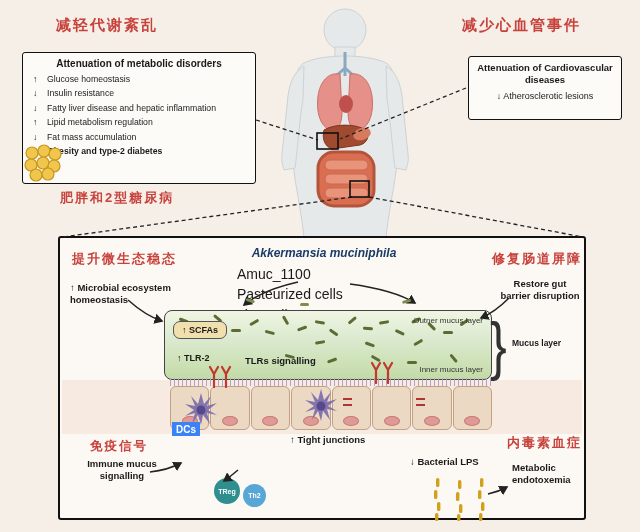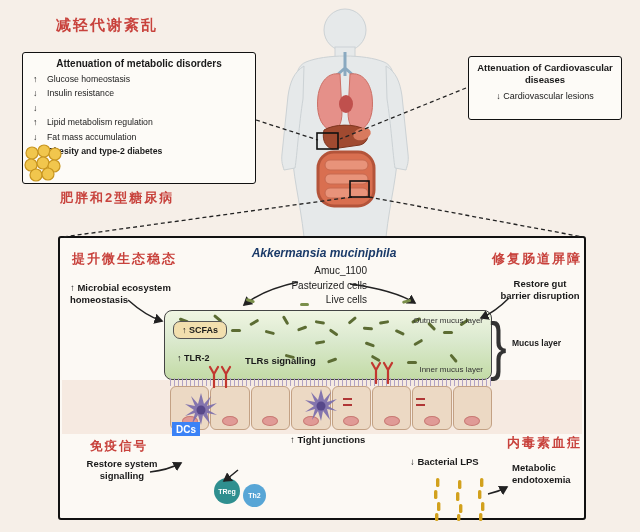--- a/index.html
+++ b/index.html
@@ -65,20 +65,21 @@
     <div class="mi">
         <span class="arr">↑</span>
         <span>Glucose homeostasis</span>
       </div>
     <div class="mi">
         <span class="arr">↓</span>
         <span>Insulin resistance</span>
       </div>
     <div class="mi">
         <span class="arr">↓</span>
+        <span>Fatty liver disease and hepatic inflammation</span>
       </div>
     <div class="mi">
         <span class="arr">↑</span>
         <span>Lipid metabolism regulation</span>
       </div>
     <div class="mi">
         <span class="arr">↓</span>
         <span>Fat mass accumulation</span>
       </div>
     <div class="mi bold">
@@ -95,39 +96,40 @@
       <circle cx="9" cy="21" r="6"></circle>
         <circle cx="21" cy="19" r="6"></circle>
         <circle cx="32" cy="22" r="6"></circle>
       <circle cx="14" cy="31" r="6"></circle>
         <circle cx="26" cy="30" r="6"></circle>
     </g>
   </svg>
 
   <div class="abs zh" style="left:60px;top:189px;font-size:13px;z-index:3">肥胖和2型糖尿病</div>
 
+  <div class="abs zh" style="left:462px;top:16px;font-size:15px;z-index:3">减少心血管事件</div>
 
   <div class="panel-box" style="left:468px;top:56px;width:154px;height:64px;z-index:3">
     <div class="box-title" style="font-size:9.5px;line-height:1.25">Attenuation of Cardiovascular diseases</div>
     <div style="text-align:center;font-size:9px;margin-top:2px">
       <span class="arr" style="font-weight:700">↓</span>
-      <span>Cardiovascular lesions</span>
+      <span>Atherosclerotic lesions</span>
     </div>
   </div>
 
   <div class="panel-box" style="left:58px;top:236px;width:528px;height:284px;background:#fcf9f4;border-width:2px;z-index:2">
 
     <div class="abs" style="left:2px;top:142px;width:520px;height:54px;background:#f6eae1"></div>
 
     <div class="abs" style="left:164px;top:8px;width:200px;text-align:center;font-size:12px;font-style:italic;font-weight:700;color:#1a3a68">Akkermansia muciniphila</div>
 
     <div class="abs zh" style="left:12px;top:12px;font-size:13px">提升微生态稳态</div>
     <div class="abs small-bold" style="left:10px;top:44px;width:118px">↑ Microbial ecosystem homeostasis</div>
 
-    <div class="abs" style="left:177px;top:26px;width:130px;text-align:right;font-size:10px;line-height:1.45">
+    <div class="abs" style="left:177px;top:26px;width:130px;text-align:left;font-size:14px;line-height:1.45">
       <div>Amuc_1100</div>
       <div>Pasteurized cells</div>
       <div>Live cells</div>
     </div>
 
     <div class="abs zh" style="left:432px;top:12px;font-size:13px">修复肠道屏障</div>
     <div class="abs small-bold" style="left:438px;top:40px;width:84px;text-align:center">Restore gut barrier disruption</div>
 
     <div class="abs" style="left:104px;top:72px;width:328px;height:70px;border:1.5px solid #444;border-radius:8px;
          background:linear-gradient(#f0f5e2 0%,#dcead0 40%,#c3dba6 100%);overflow:hidden">
@@ -223,21 +225,21 @@
       <circle cx="17" cy="18" r="4.5" fill="#57488a"></circle>
     </svg>
     <div class="dcs-tag" style="left:112px;top:184px;z-index:3">DCs</div>
 
     <div class="tj" style="left:283px;top:160px;z-index:2"></div>
     <div class="tj" style="left:356px;top:160px;z-index:2"></div>
 
     <div class="abs" style="left:230px;top:196px;font-size:9.5px;font-weight:700">↑ Tight junctions</div>
 
     <div class="abs zh" style="left:30px;top:200px;font-size:12.5px">免疫信号</div>
-    <div class="abs small-bold" style="left:12px;top:220px;width:100px;text-align:center">Restore system signalling</div>
+    <div class="abs small-bold" style="left:12px;top:220px;width:100px;text-align:center">Immune mucus signalling</div>
     <div class="circle-cell" style="left:154px;top:240px;width:26px;height:26px;background:#2f8f8f;z-index:2">TReg</div>
     <div class="circle-cell" style="left:183px;top:246px;width:23px;height:23px;background:#58a6d6;z-index:2">Th2</div>
 
     <div class="abs zh" style="left:447px;top:196px;font-size:13px">内毒素血症</div>
     <div class="abs" style="left:350px;top:218px;font-size:9.5px;font-weight:700">↓ Bacterial LPS</div>
     <div class="abs small-bold" style="left:452px;top:224px;width:72px;text-align:left">Metabolic endotoxemia</div>
     <svg class="icon" style="left:368px;top:238px" width="72" height="46" viewBox="0 0 72 46">
       <g fill="#d2a11c">
         <rect x="8" y="2" width="3.4" height="9" rx="1.6"></rect>
           <rect x="6" y="14" width="3.4" height="9" rx="1.6"></rect>

